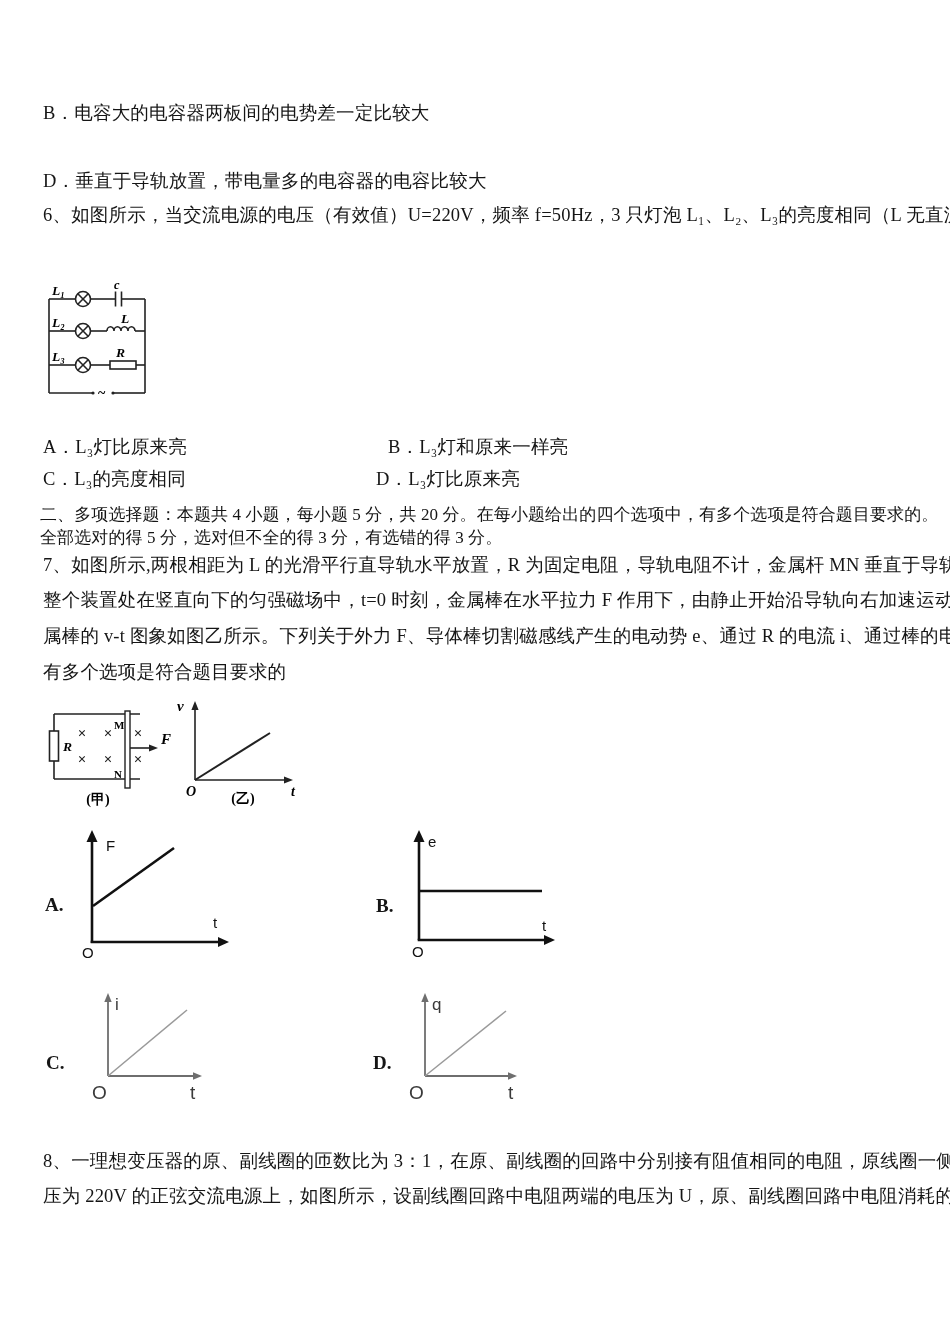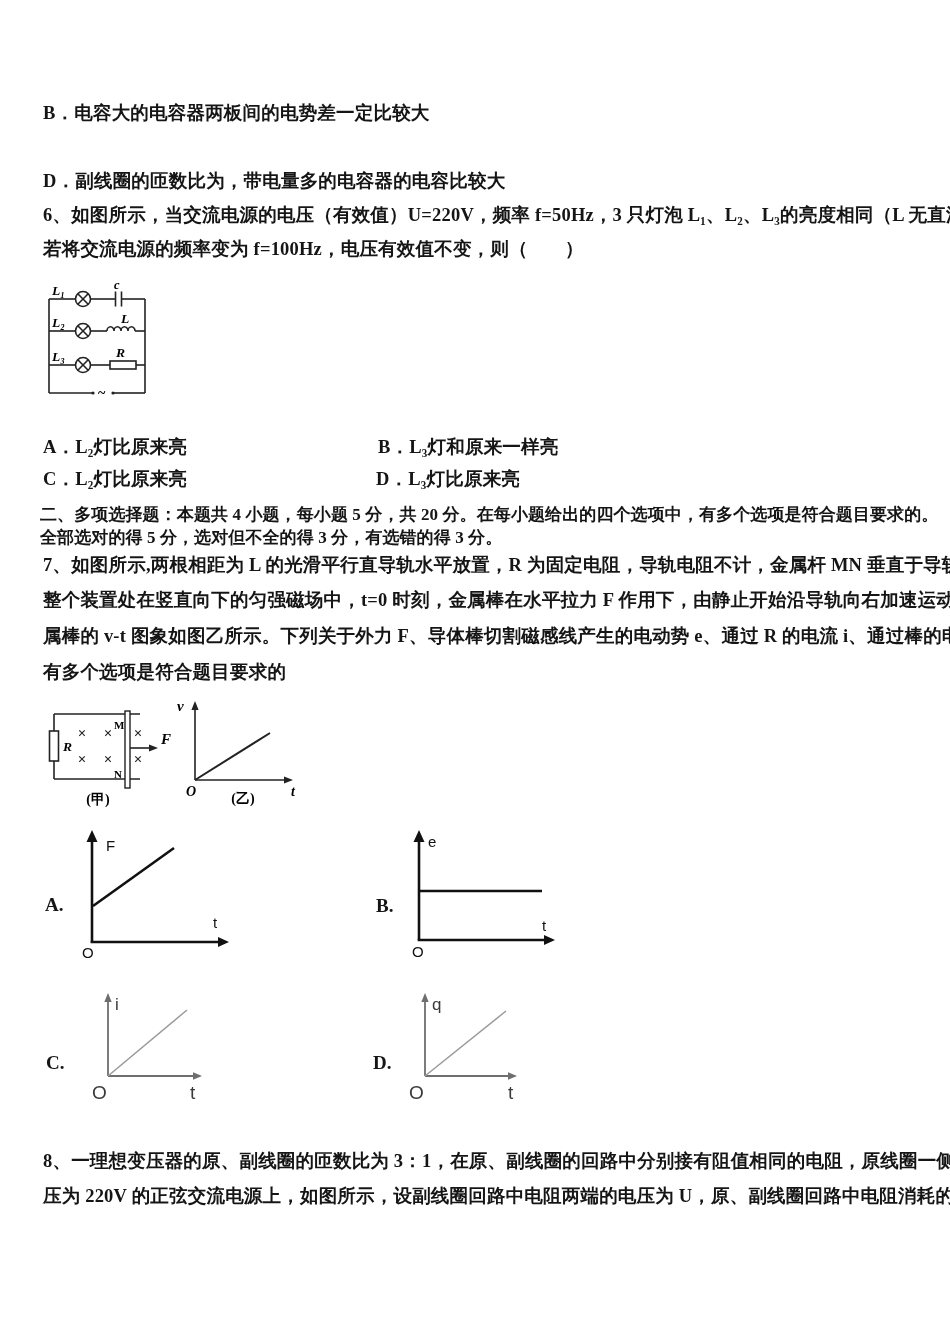--- a/index.html
+++ b/index.html
@@ -3,21 +3,21 @@
 <meta charset="utf-8">
 <style>
   html,body{margin:0;padding:0;background:#e8e8e8;}
   .page{
     position:relative;width:950px;height:1344px;background:#ffffff;
     font-family:"Liberation Serif","DejaVu Serif",serif;color:#151515;
     overflow:hidden;margin:0 auto;
   }
   .ln{
     position:absolute;left:43px;white-space:nowrap;
-    font-size:18.5px;font-weight:700;line-height:21px;letter-spacing:.2px;
+    font-size:18.5px;font-weight:400;line-height:21px;letter-spacing:.2px;
   }
   .sec{font-size:17px;letter-spacing:.1px;}
   .optletter{
     position:absolute;font-size:19px;font-weight:700;line-height:20px;
     font-family:"Liberation Serif","DejaVu Serif",serif;
   }
   svg{position:absolute;overflow:visible;}
   svg text{font-family:"Liberation Serif","DejaVu Serif",serif;}
   .it{font-style:italic;font-weight:600;}
   .sans{font-family:"Liberation Sans","DejaVu Sans",sans-serif;font-style:normal;font-weight:400;}
@@ -25,24 +25,23 @@
   .thick{stroke:#111;stroke-width:2.6;fill:none;}
   .gray{stroke:#6e6e6e;stroke-width:1.8;fill:none;}
   .grayline{stroke:#9a9a9a;stroke-width:1.5;fill:none;}
 </style>
 </head>
 <body>
 
 <div class="page">
 
   <div class="ln" style="top:103px">B．电容大的电容器两板间的电势差一定比较大</div>
-  <div class="ln" style="top:171px">D．副线圈的匝数比为，带电量多的电容器的电容比较大</div>
+  <div class="ln" style="top:171px">D．垂直于导轨放置，带电量多的电容器的电容比较大</div>
 
   <div class="ln" style="top:205px">6、如图所示，当交流电源的电压（有效值）U=220V，频率 f=50Hz，3 只灯泡 L₁、L₂、L₃的亮度相同（L 无直流电阻），</div>
-  <div class="ln" style="top:239px">若将交流电源的频率变为 f=100Hz，电压有效值不变，则（　　）</div>
 
   <svg style="left:40px;top:276px" width="145" height="132" viewBox="0 0 145 132">
     <g>
       <line class="wire" x1="9" y1="23" x2="9" y2="117"></line>
       <line class="wire" x1="105" y1="23" x2="105" y2="117"></line>
     </g>
 
     <g>
       <line class="wire" x1="9" y1="23" x2="35.5" y2="23"></line>
       <circle class="wire" cx="43" cy="23" r="7.5"></circle>
@@ -82,23 +81,23 @@
 
     <g>
       <line class="wire" x1="9" y1="117" x2="53" y2="117"></line>
       <circle cx="53" cy="117" r="1.6" fill="#222"></circle>
       <text x="58" y="122" font-size="14" font-weight="600">~</text>
       <circle cx="73" cy="117" r="1.6" fill="#222"></circle>
       <line class="wire" x1="73" y1="117" x2="105" y2="117"></line>
     </g>
   </svg>
 
-  <div class="ln" style="top:437px">A．L₂灯比原来亮</div>
-  <div class="ln" style="top:437px;left:378px">B．L₃灯和原来一样亮</div>
-  <div class="ln" style="top:469px">C．L₂灯比原来亮</div>
+  <div class="ln" style="top:437px">A．L₃灯比原来亮</div>
+  <div class="ln" style="top:437px;left:388px">B．L₃灯和原来一样亮</div>
+  <div class="ln" style="top:469px">C．L₃的亮度相同</div>
   <div class="ln" style="top:469px;left:376px">D．L₃灯比原来亮</div>
 
   <div class="ln sec" style="top:504px;left:40px">二、多项选择题：本题共 4 小题，每小题 5 分，共 20 分。在每小题给出的四个选项中，有多个选项是符合题目要求的。</div>
   <div class="ln sec" style="top:527px;left:40px">全部选对的得 5 分，选对但不全的得 3 分，有选错的得 3 分。</div>
 
   <div class="ln" style="top:555px">7、如图所示,两根相距为 L 的光滑平行直导轨水平放置，R 为固定电阻，导轨电阻不计，金属杆 MN 垂直于导轨放置，</div>
   <div class="ln" style="top:590px">整个装置处在竖直向下的匀强磁场中，t=0 时刻，金属棒在水平拉力 F 作用下，由静止开始沿导轨向右加速运动，金</div>
   <div class="ln" style="top:626px">属棒的 v-t 图象如图乙所示。下列关于外力 F、导体棒切割磁感线产生的电动势 e、通过 R 的电流 i、通过棒的电荷量 q 随</div>
   <div class="ln" style="top:662px">有多个选项是符合题目要求的</div>
 

